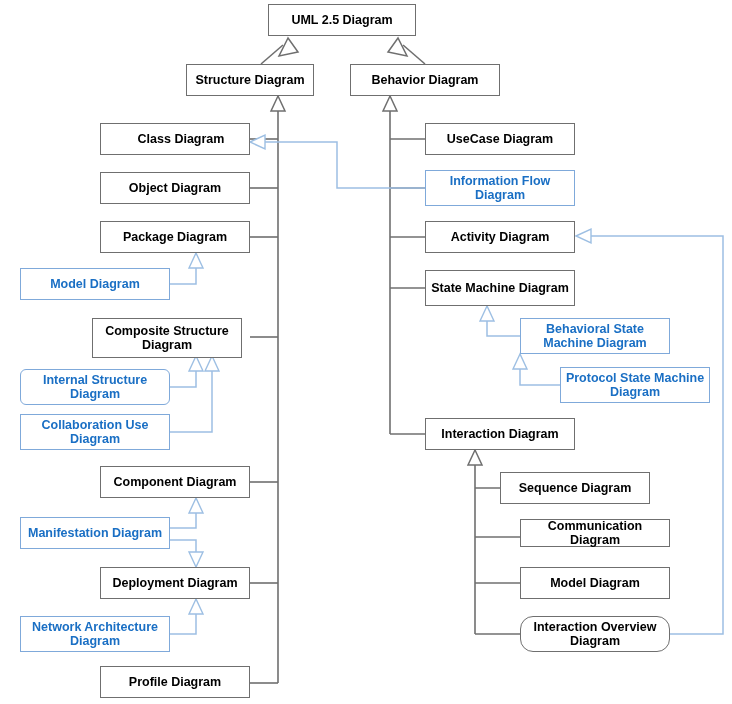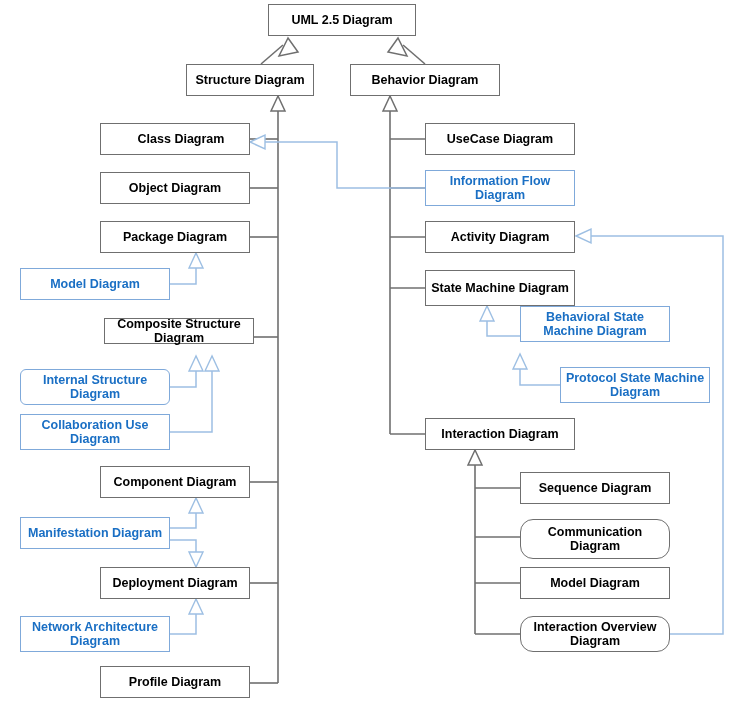--- a/index.html
+++ b/index.html
@@ -111,21 +111,21 @@
       </div>
       <div class="node black" style="left: 100px; top: 172px; width: 150px; height: 32px;">
         <span>Object Diagram</span>
       </div>
       <div class="node black" style="left: 100px; top: 221px; width: 150px; height: 32px;">
         <span>Package Diagram</span>
       </div>
       <div class="node blue" style="left: 20px; top: 268px; width: 150px; height: 32px;">
         <span>Model Diagram</span>
       </div>
-      <div class="node black" style="left: 104px; top: 318px; width: 150px; height: 26px;">
+      <div class="node black" style="left: 92px; top: 318px; width: 150px; height: 40px;">
         <span>Composite Structure Diagram</span>
       </div>
       <div class="node blue" style="left: 20px; top: 369px; width: 150px; height: 36px; border-radius: 6px;">
         <span>Internal Structure Diagram</span>
       </div>
       <div class="node blue" style="left: 20px; top: 414px; width: 150px; height: 36px;">
         <span>Collaboration Use Diagram</span>
       </div>
       <div class="node black" style="left: 100px; top: 466px; width: 150px; height: 32px;">
         <span>Component Diagram</span>
@@ -147,33 +147,33 @@
       </div>
       <div class="node blue" style="left: 425px; top: 170px; width: 150px; height: 36px;">
         <span>Information Flow Diagram</span>
       </div>
       <div class="node black" style="left: 425px; top: 221px; width: 150px; height: 32px;">
         <span>Activity Diagram</span>
       </div>
       <div class="node black abstract" style="left: 425px; top: 270px; width: 150px; height: 36px;">
         <span>State Machine Diagram</span>
       </div>
-      <div class="node blue" style="left: 520px; top: 306px; width: 150px; height: 36px;">
+      <div class="node blue" style="left: 520px; top: 318px; width: 150px; height: 36px;">
         <span>Behavioral State Machine Diagram</span>
       </div>
       <div class="node blue" style="left: 560px; top: 367px; width: 150px; height: 36px;">
         <span>Protocol State Machine Diagram</span>
       </div>
       <div class="node black abstract" style="left: 425px; top: 418px; width: 150px; height: 32px;">
         <span>Interaction Diagram</span>
       </div>
-      <div class="node black" style="left: 520px; top: 472px; width: 150px; height: 32px; align-items: center;">
+      <div class="node black" style="left: 500px; top: 472px; width: 150px; height: 32px; align-items: center;">
         <span>Sequence Diagram</span>
       </div>
-      <div class="node black" style="left: 520px; top: 519px; width: 150px; height: 40px; border-radius: 13px;">
+      <div class="node black" style="left: 520px; top: 519px; width: 150px; height: 28px;">
         <span>Communication Diagram</span>
       </div>
       <div class="node black" style="left: 520px; top: 567px; width: 150px; height: 32px;">
         <span>Model Diagram</span>
       </div>
       <div class="node black" style="left: 520px; top: 616px; width: 150px; height: 36px; border-radius: 13px;">
         <span>Interaction Overview Diagram</span>
       </div>
     </div>
 </div>

